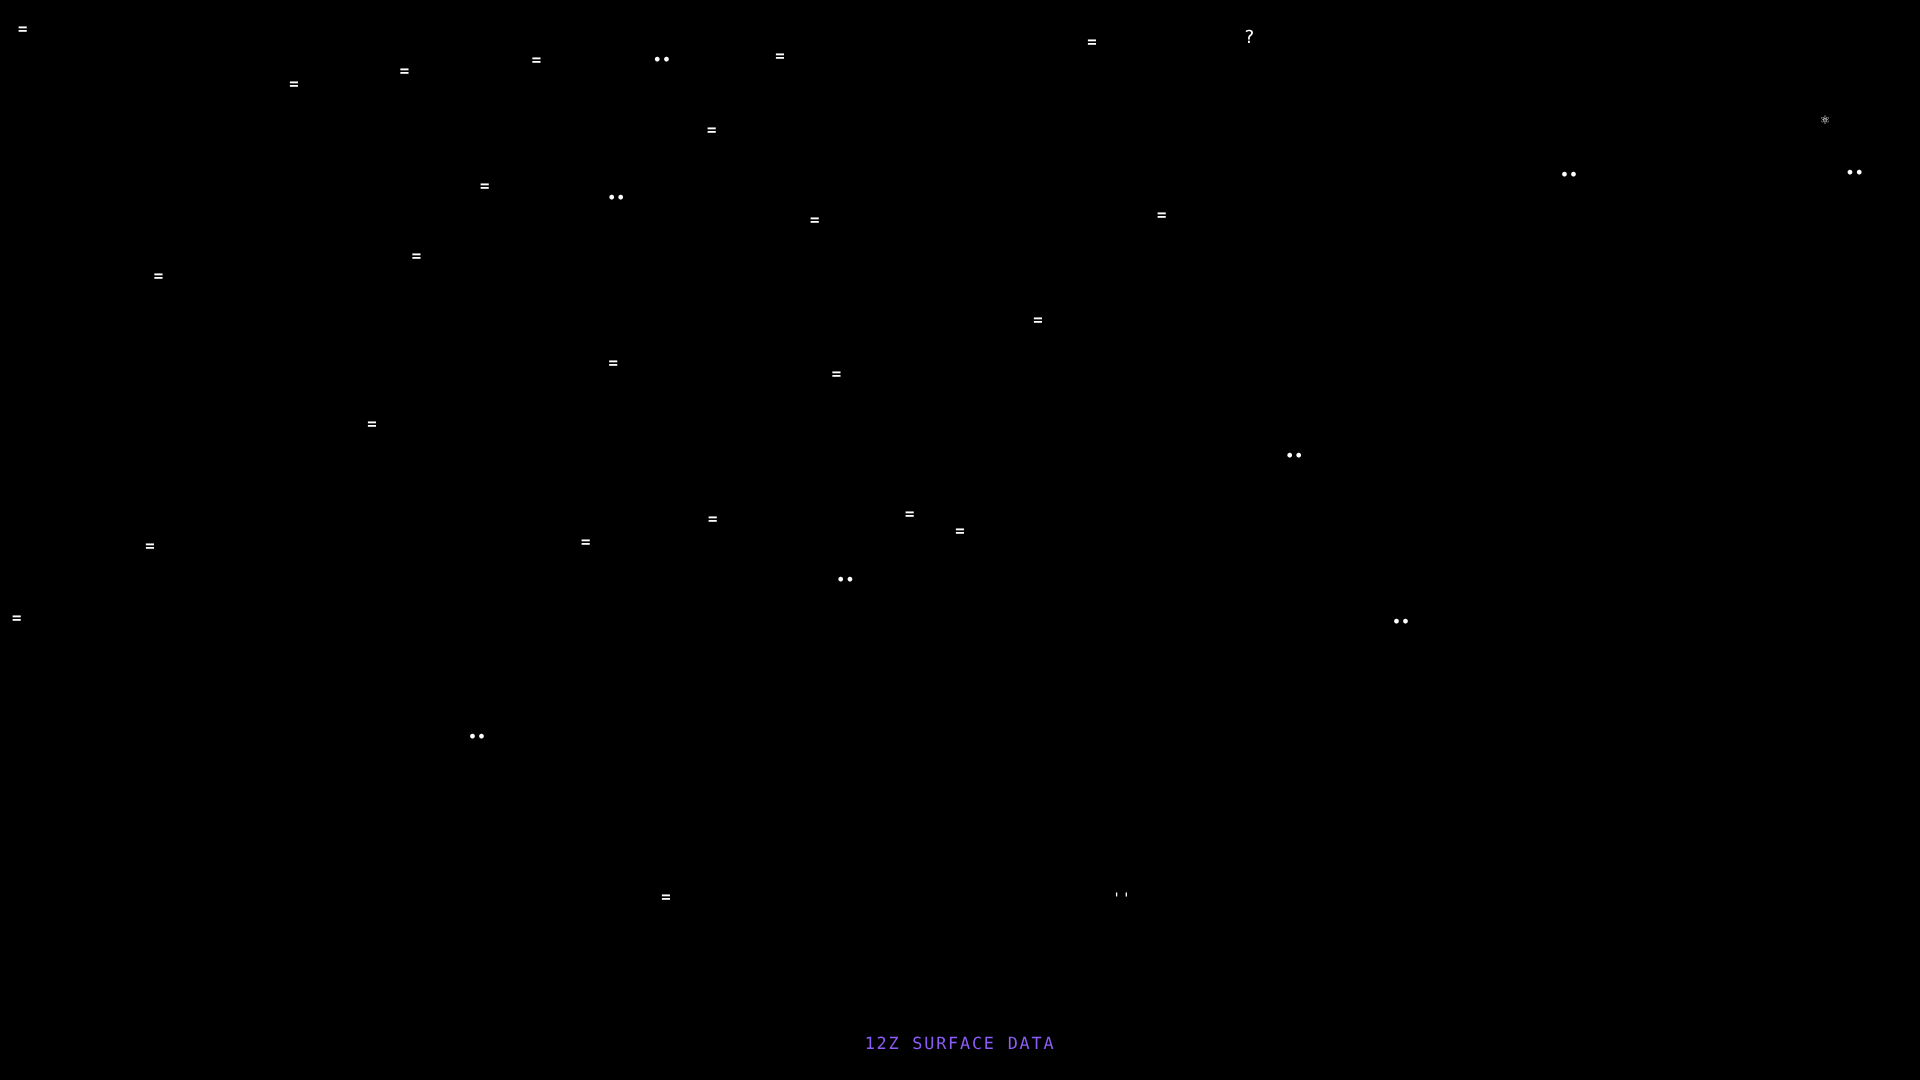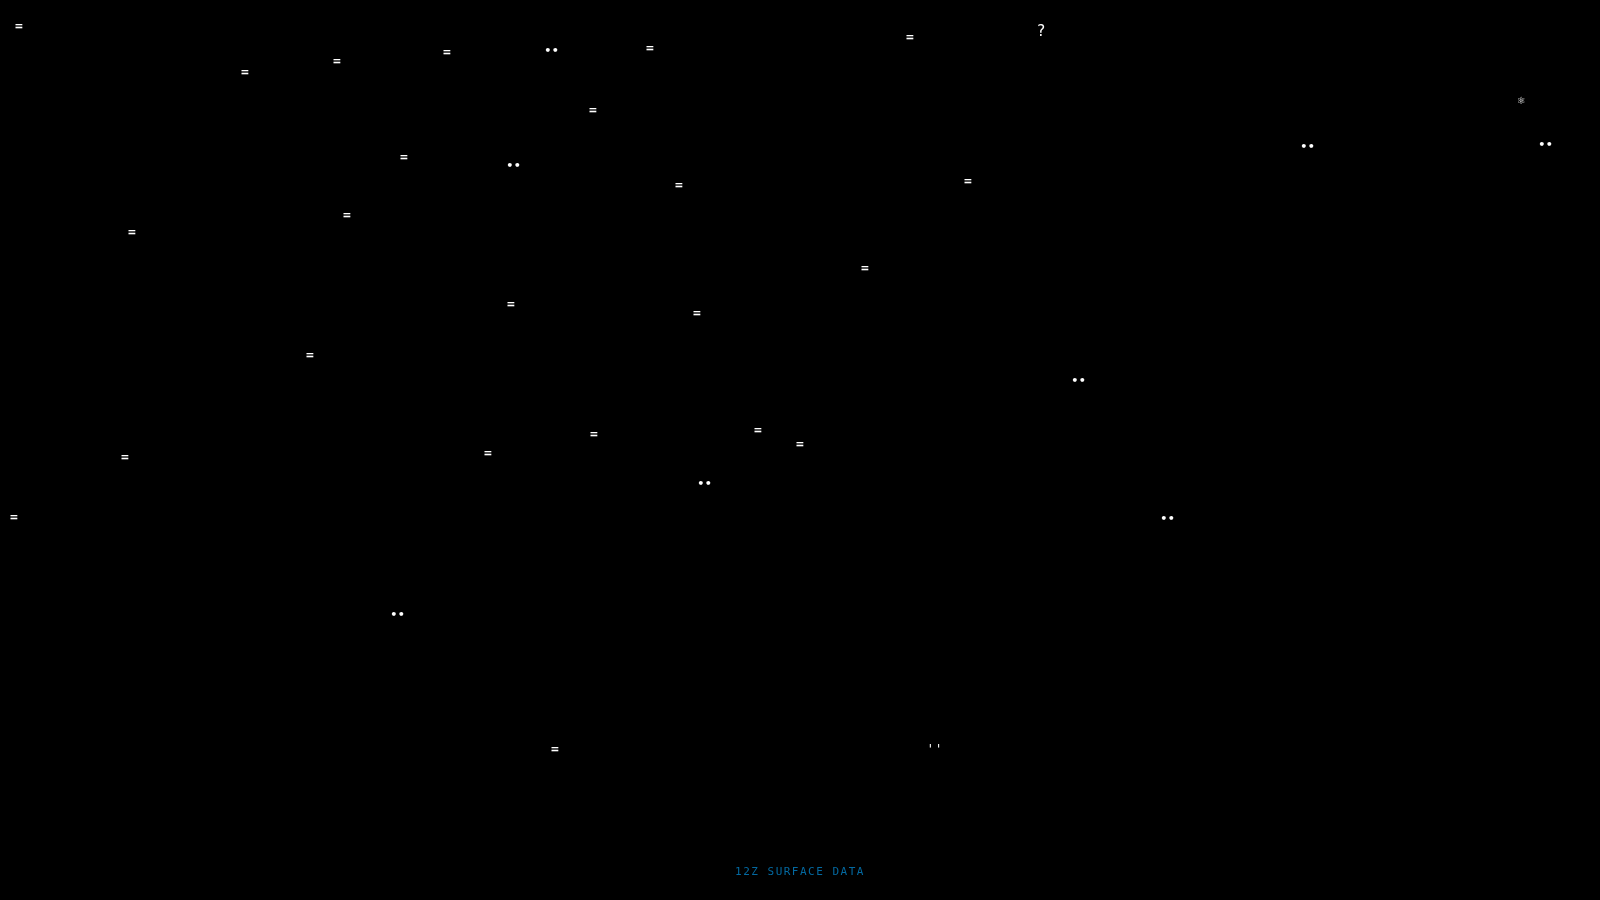--- a/index.html
+++ b/index.html
@@ -50,23 +50,23 @@
     font-size: 12px;
     font-weight: 400;
     letter-spacing: 1px;
   }
   #map-title {
     position: absolute;
     left: 0;
     right: 0;
     bottom: 22px;
     text-align: center;
-    color: #0369a1;
+    color: #8b5cf6;
     font-family: "DejaVu Sans Mono", monospace;
-    font-size: 11px;
+    font-size: 14px;
     letter-spacing: 1.5px;
     white-space: pre;
   }
 </style>
 </head>
 <body>
 
 <div id="map-canvas">
   <div id="station-layer">
       <div class="station-symbol sym-fog" style="left: 19px; top: 25px; color: rgb(255, 255, 255);">=</div>

